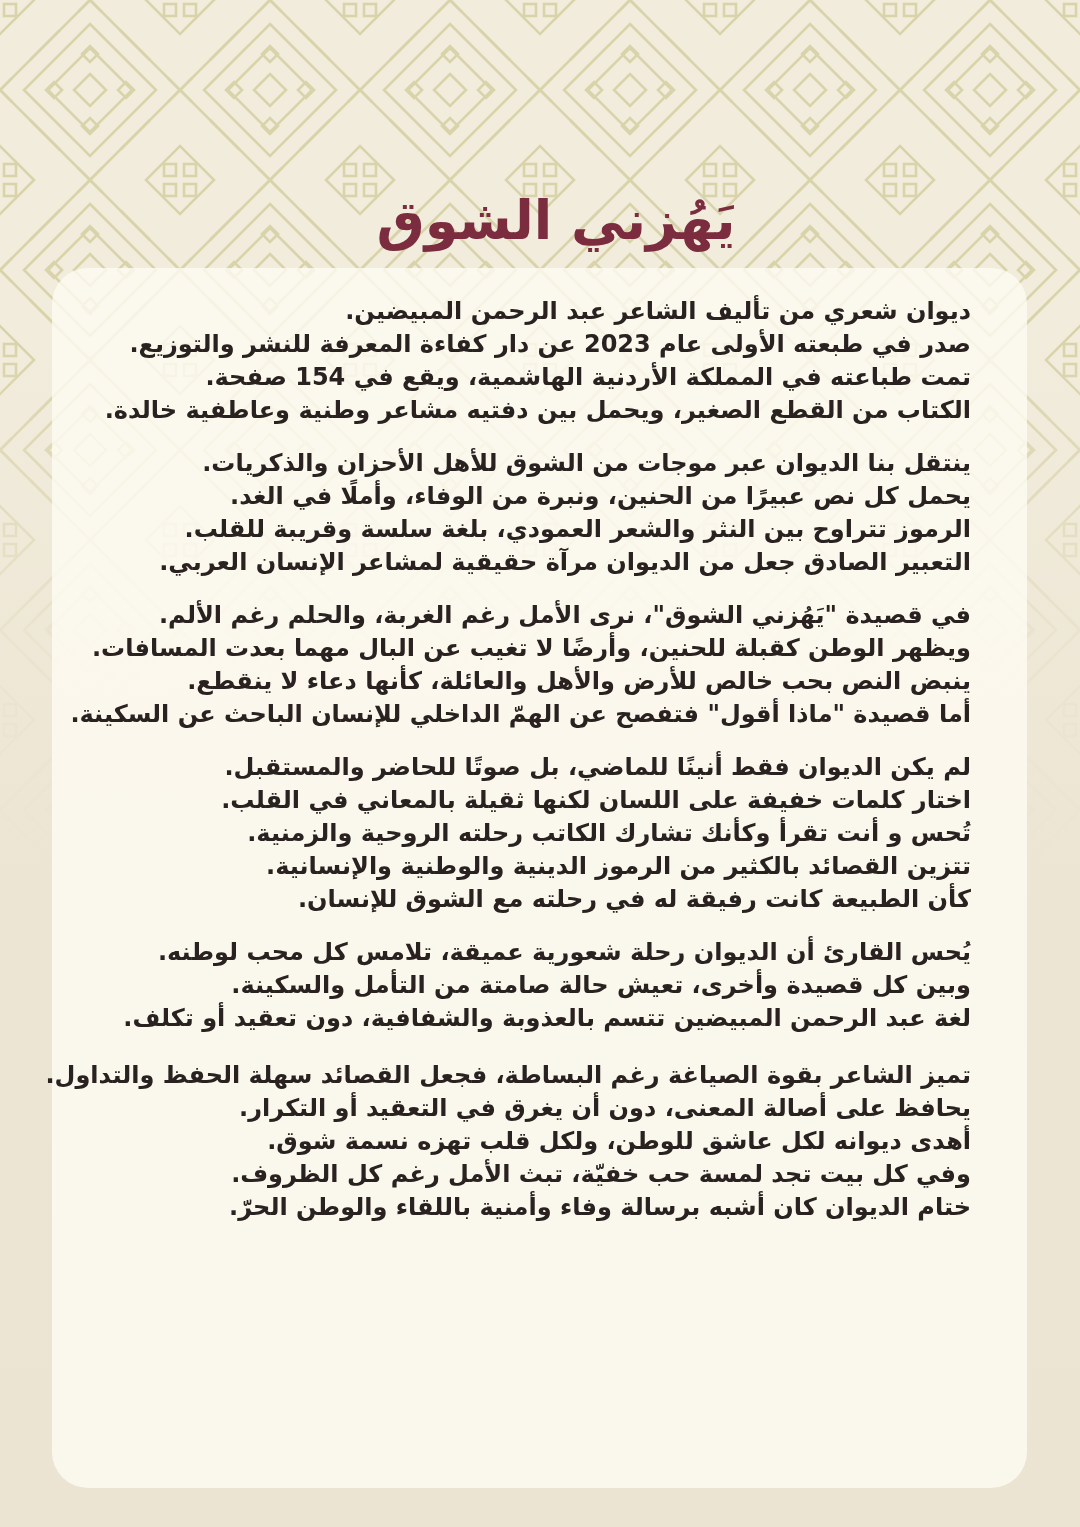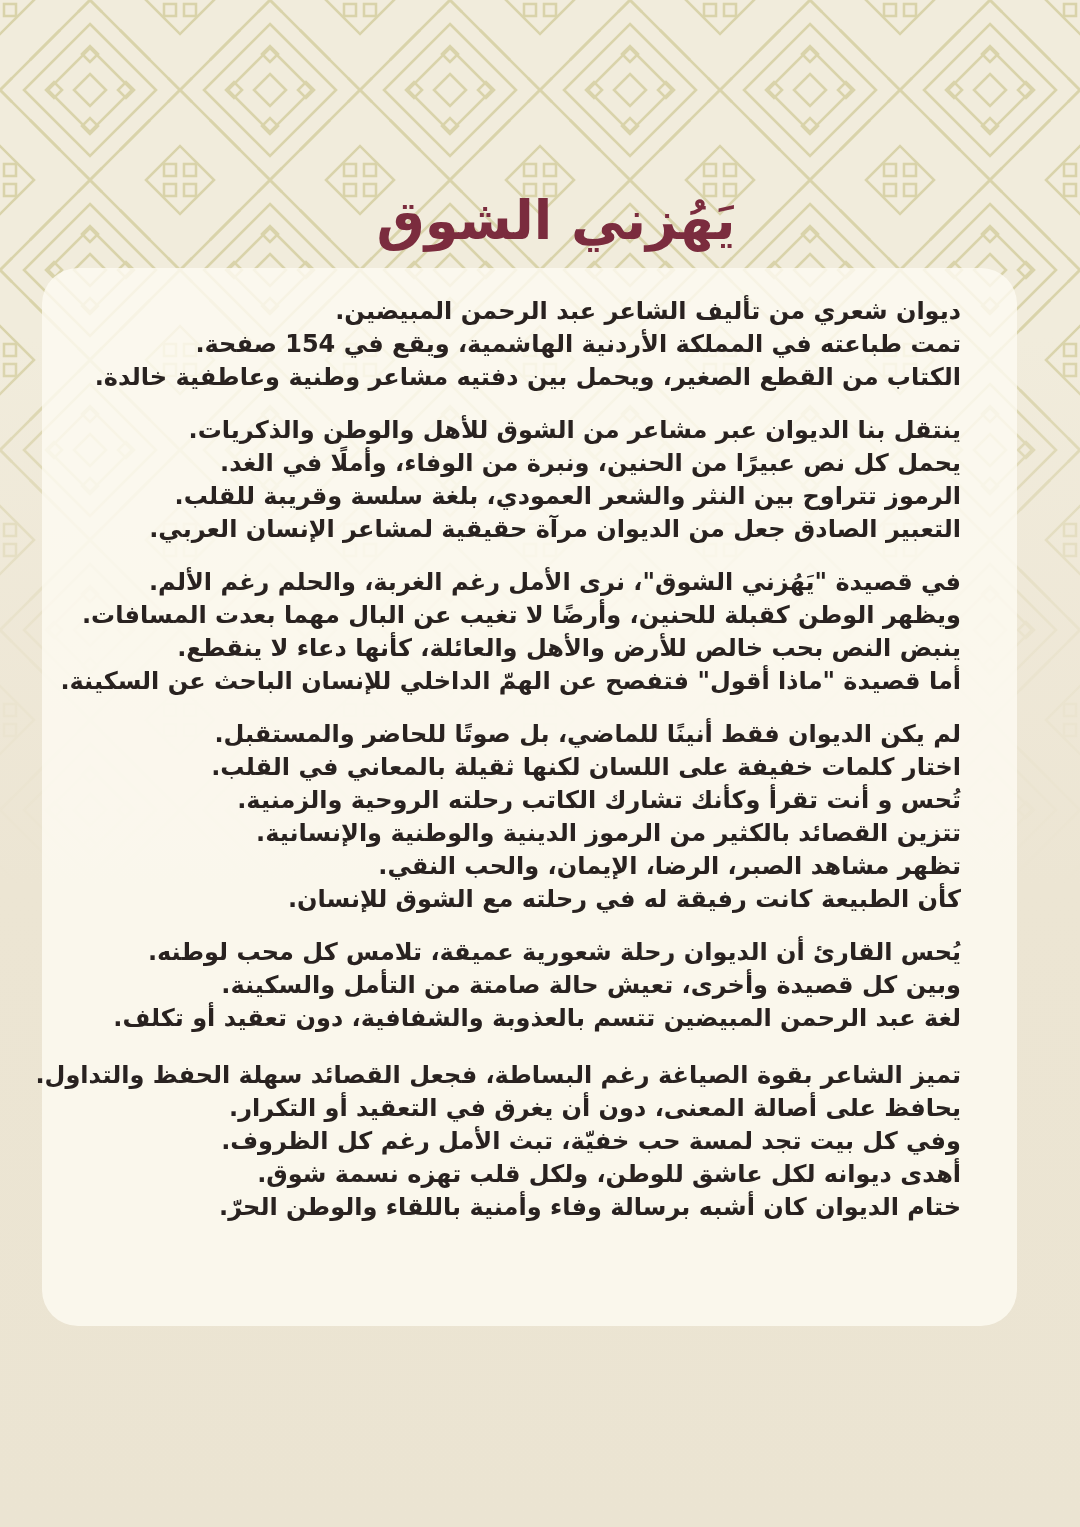--- a/index.html
+++ b/index.html
@@ -21,21 +21,21 @@
       rgba(236,229,211,1) 58%,
       #ebe4d2 100%);
   }
   .page-title{
     position:absolute;top:173px;left:0;width:100%;z-index:2;
     margin:16px;text-align:center;
     font-size:54px;font-weight:bold;color:#7b2c3e;
     letter-spacing:0;
   }
   .content-card{
-    position:absolute;left:42px;top:268px;width:975px;height:1058px;z-index:2;
+    position:absolute;left:52px;top:268px;width:975px;height:1220px;z-index:2;
     background:rgba(254,251,243,.8);
     border-radius:36px;
     box-sizing:border-box;
     padding:27px 56px 24px 56px;
     direction:rtl;
   }
   .para{margin:0 0 20px 0;}
   .para:last-child{margin-bottom:0;margin-top:24px;}
   .line{
     display:block;
@@ -82,54 +82,54 @@
 </svg>
 
 <div class="bg-fade"></div>
 
 <h1 class="page-title">يَهُزني الشوق</h1>
 
 <div class="content-card">
 
   <p class="para">
     <span class="line">ديوان شعري من تأليف الشاعر عبد الرحمن المبيضين.</span>
+    <span class="line">صدر في طبعته الأولى عام 2023 عن دار كفاءة المعرفة للنشر والتوزيع.</span>
     <span class="line">تمت طباعته في المملكة الأردنية الهاشمية، ويقع في 154 صفحة.</span>
     <span class="line">الكتاب من القطع الصغير، ويحمل بين دفتيه مشاعر وطنية وعاطفية خالدة.</span>
   </p>
 
   <p class="para">
-    <span class="line">ينتقل بنا الديوان عبر مشاعر من الشوق للأهل والوطن والذكريات.</span>
+    <span class="line">ينتقل بنا الديوان عبر موجات من الشوق للأهل الأحزان والذكريات.</span>
     <span class="line">يحمل كل نص عبيرًا من الحنين، ونبرة من الوفاء، وأملًا في الغد.</span>
     <span class="line">الرموز تتراوح بين النثر والشعر العمودي، بلغة سلسة وقريبة للقلب.</span>
     <span class="line">التعبير الصادق جعل من الديوان مرآة حقيقية لمشاعر الإنسان العربي.</span>
   </p>
 
   <p class="para">
     <span class="line">في قصيدة "يَهُزني الشوق"، نرى الأمل رغم الغربة، والحلم رغم الألم.</span>
     <span class="line">ويظهر الوطن كقبلة للحنين، وأرضًا لا تغيب عن البال مهما بعدت المسافات.</span>
     <span class="line">ينبض النص بحب خالص للأرض والأهل والعائلة، كأنها دعاء لا ينقطع.</span>
     <span class="line">أما قصيدة "ماذا أقول" فتفصح عن الهمّ الداخلي للإنسان الباحث عن السكينة.</span>
   </p>
 
   <p class="para">
     <span class="line">لم يكن الديوان فقط أنينًا للماضي، بل صوتًا للحاضر والمستقبل.</span>
     <span class="line">اختار كلمات خفيفة على اللسان لكنها ثقيلة بالمعاني في القلب.</span>
     <span class="line">تُحس و أنت تقرأ وكأنك تشارك الكاتب رحلته الروحية والزمنية.</span>
     <span class="line">تتزين القصائد بالكثير من الرموز الدينية والوطنية والإنسانية.</span>
-    <span class="line">تظهر مشاهد الصبر، الرضا، الإيمان، والحب النقي.</span>
     <span class="line">كأن الطبيعة كانت رفيقة له في رحلته مع الشوق للإنسان.</span>
   </p>
 
   <p class="para">
     <span class="line">يُحس القارئ أن الديوان رحلة شعورية عميقة، تلامس كل محب لوطنه.</span>
     <span class="line">وبين كل قصيدة وأخرى، تعيش حالة صامتة من التأمل والسكينة.</span>
     <span class="line">لغة عبد الرحمن المبيضين تتسم بالعذوبة والشفافية، دون تعقيد أو تكلف.</span>
   </p>
 
   <p class="para">
     <span class="line">تميز الشاعر بقوة الصياغة رغم البساطة، فجعل القصائد سهلة الحفظ والتداول.</span>
     <span class="line">يحافظ على أصالة المعنى، دون أن يغرق في التعقيد أو التكرار.</span>
+    <span class="line">أهدى ديوانه لكل عاشق للوطن، ولكل قلب تهزه نسمة شوق.</span>
     <span class="line">وفي كل بيت تجد لمسة حب خفيّة، تبث الأمل رغم كل الظروف.</span>
-    <span class="line">أهدى ديوانه لكل عاشق للوطن، ولكل قلب تهزه نسمة شوق.</span>
     <span class="line">ختام الديوان كان أشبه برسالة وفاء وأمنية باللقاء والوطن الحرّ.</span>
   </p>
 
 </div>
 
 </body></html>

